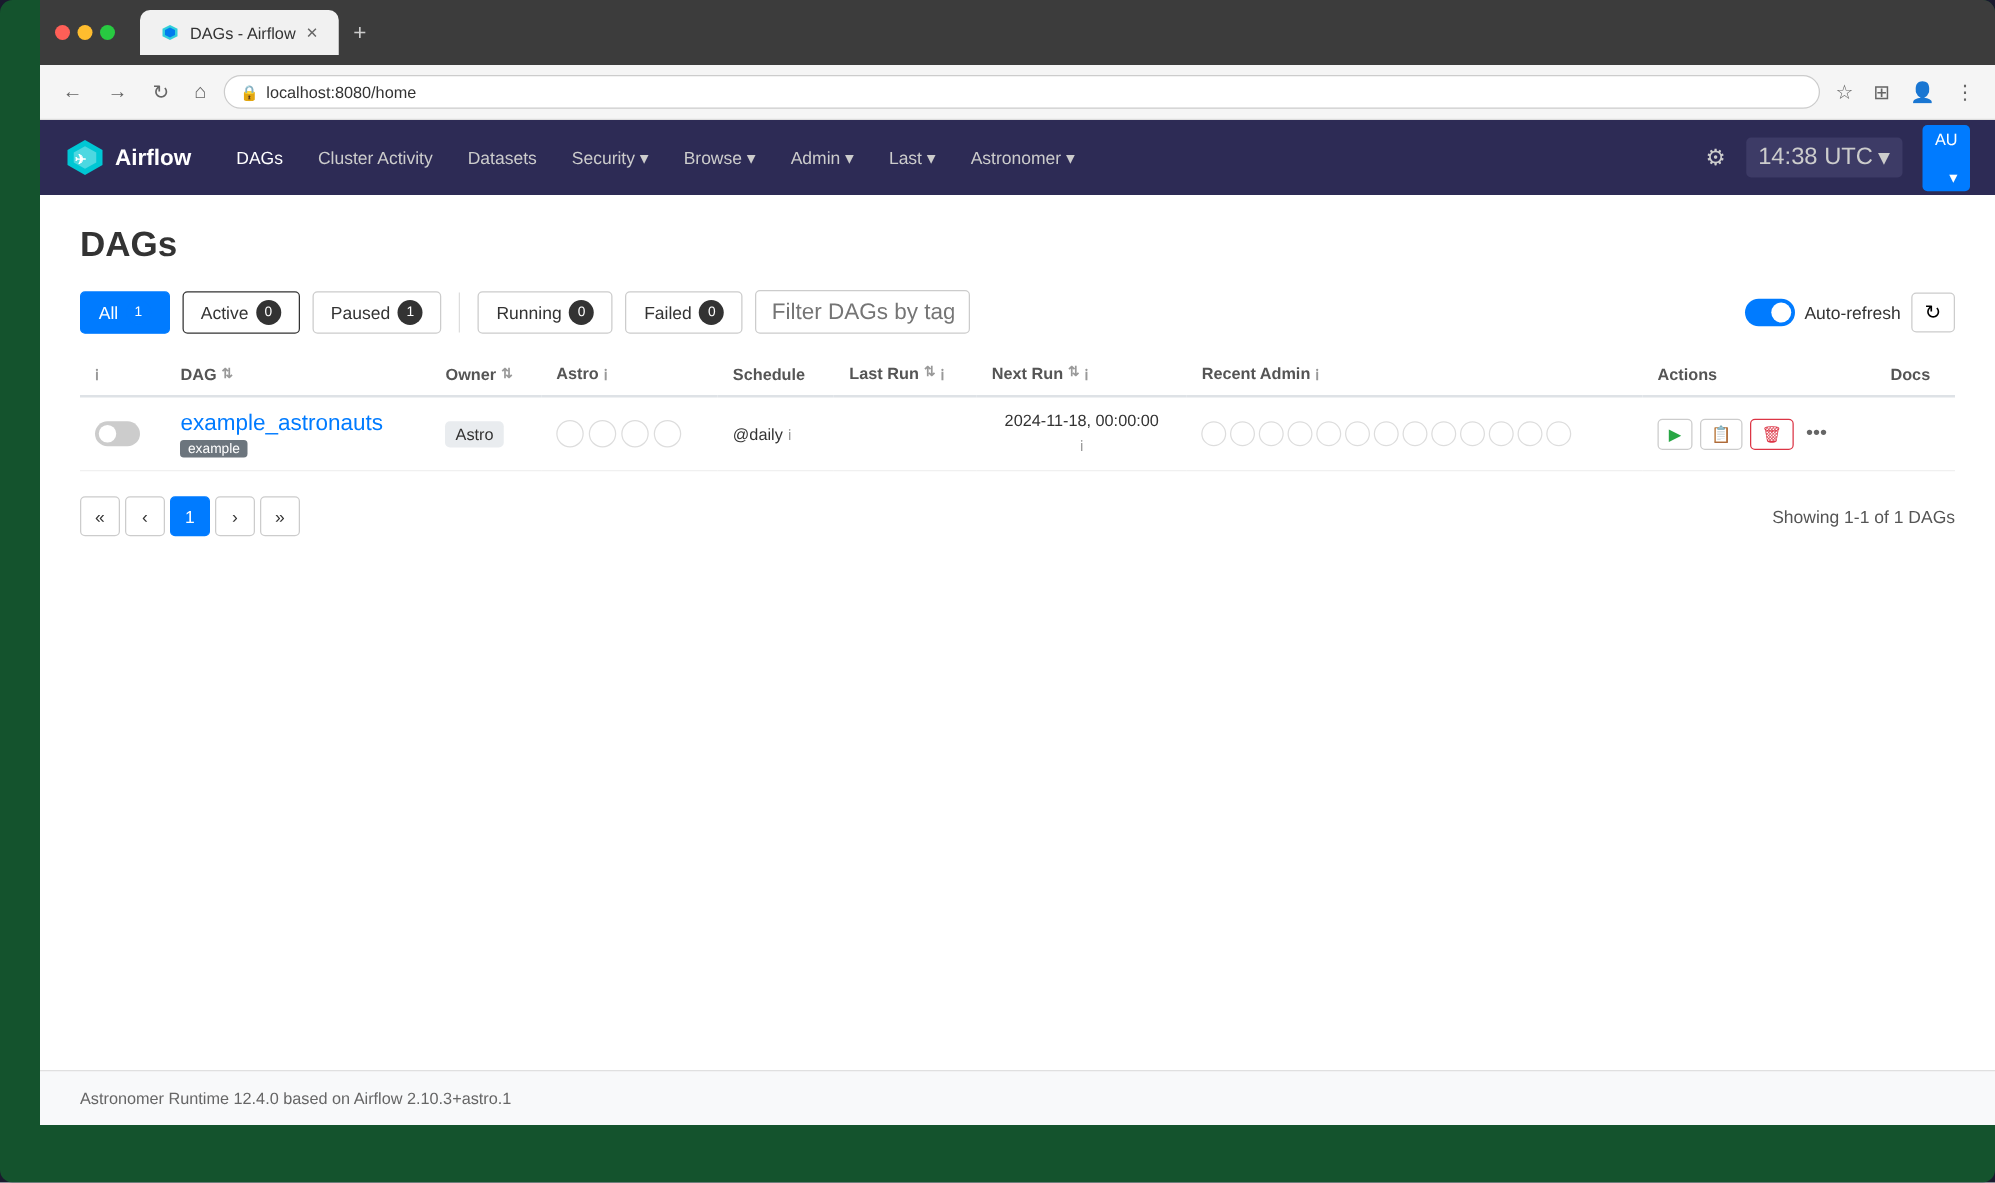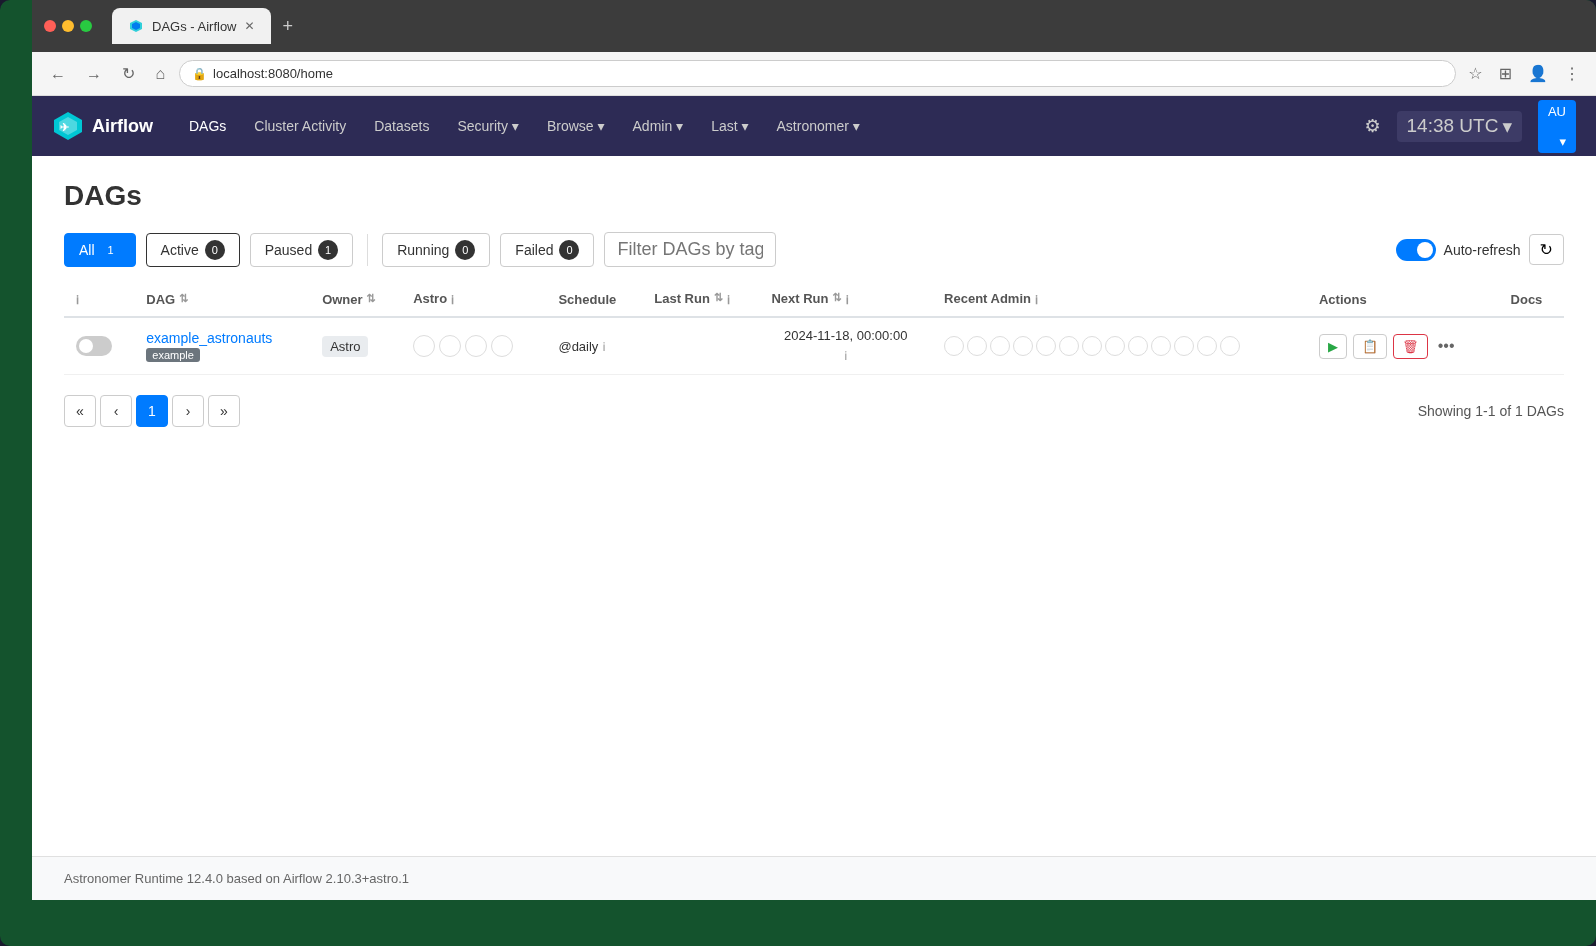--- a/index.html
+++ b/index.html
@@ -65,21 +65,21 @@
     .dag-table td { padding: 10px 12px; border-bottom: 1px solid #f0f0f0; vertical-align: middle; }
     .col-header { display: flex; align-items: flex-start; gap: 4px; }
     .sort-icon { color: #999; font-size: 11px; }
     .info-icon { color: #999; font-size: 12px; cursor: pointer; }
 
     
     .dag-toggle { width: 36px; height: 20px; background: #ccc; border-radius: 10px; position: relative; cursor: pointer; }
     .dag-toggle-thumb { position: absolute; top: 3px; left: 3px; width: 14px; height: 14px; background: white; border-radius: 50%; }
 
     
-    .dag-name { color: #007bff; font-size: 14px; font-weight: 500; cursor: pointer; }
+    .dag-name { color: #007bff; font-size: 18px; font-weight: 500; cursor: pointer; }
     .dag-tag { background: #6c757d; color: white; font-size: 11px; padding: 1px 6px; border-radius: 3px; display: inline-block; margin-top: 2px; }
 
     
     .owner-badge { background: #e9ecef; color: #333; padding: 3px 8px; border-radius: 4px; font-size: 13px; }
 
     
     .run-circles { display: flex; gap: 4px; }
     .run-circle { width: 22px; height: 22px; border-radius: 50%; border: 1px solid #ddd; background: white; }
 
     

